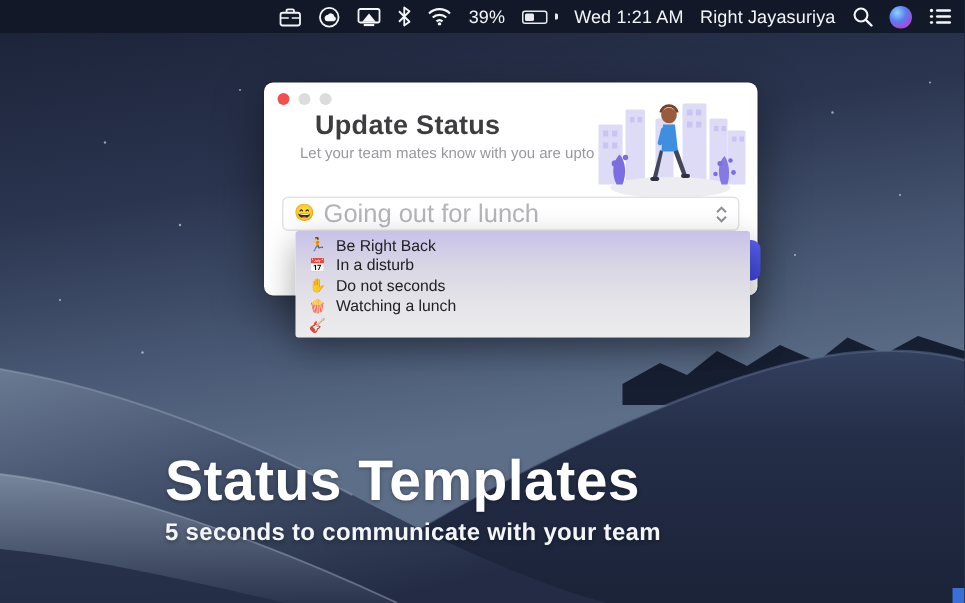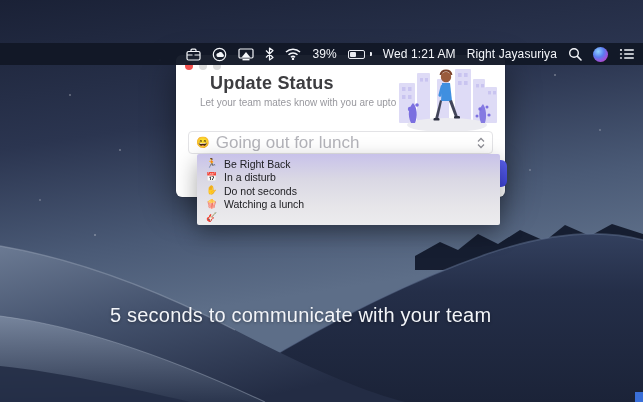--- a/index.html
+++ b/index.html
@@ -12,21 +12,21 @@
   .stage { position:absolute; inset:0; }
 
   
   .wallpaper { position:absolute; inset:0; z-index:0; }
 
   
   .menubar {
     position:absolute; top:0; left:0; width:643px; height:22px;
     background:rgba(18,24,39,0.96); z-index:50;
     display:flex; align-items:center; justify-content:flex-end;
-    padding:0 8px; gap:11px; color:#f4f6fa;margin-top:43px;
+    padding:0 8px; gap:11px; color:#f4f6fa;
   }
   .menubar .mi { display:flex; align-items:center; justify-content:center; height:22px; }
   .menubar .txt { font-size:12px; font-weight:500; letter-spacing:.1px; white-space:nowrap; }
   .battery-wrap { display:flex; align-items:center; gap:4px; }
   .battery-body { width:17px; height:9px; border:1px solid #e8eaf0; border-radius:2px; position:relative; }
   .battery-fill { position:absolute; left:1px; top:1px; bottom:1px; width:40%; background:#e8eaf0; border-radius:1px; }
   .battery-tip { width:2px; height:4px; background:#e8eaf0; border-radius:0 1px 1px 0; margin-left:1px; }
   .siri-ball { width:15px; height:15px; border-radius:50%;
     background:radial-gradient(circle at 35% 30%, #8fd3ff 0%, #5a7df0 40%, #a04fd8 70%, #e0519a 100%); }
 
@@ -67,21 +67,21 @@
     border-radius:2px; box-shadow:0 8px 22px rgba(0,0,0,.35);
     padding-top:3px;
   }
   .dd-item { height:13.5px; display:flex; align-items:center; gap:6px; padding:0 9px; cursor:default; }
   .dd-item .dd-emoji { font-size:9px; width:12px; text-align:center; line-height:1; }
   .dd-item .dd-label { font-size:10.5px; color:#202024; }
 
   
   .hero { position:absolute; left:110px; top:300px; z-index:5; color:#fff; }
   .hero-title { font-size:38px; font-weight:600; letter-spacing:.3px; text-shadow:0 1px 3px rgba(0,0,0,.35); }
-  .hero-sub { font-size:20px; font-weight:400; margin-top:4px; color:#f3f5f9; letter-spacing:.2px; text-shadow:0 1px 3px rgba(0,0,0,.35); }
+  .hero-sub { font-size:16px; font-weight:700; margin-top:4px; color:#f3f5f9; letter-spacing:.2px; text-shadow:0 1px 3px rgba(0,0,0,.35); }
 
   .corner-chip { position:absolute; right:0; bottom:0; width:8px; height:10px; background:#3a6fd8; z-index:6; }
 </style>
 </head>
 <body>
 
 <div class="stage">
 
   <svg class="wallpaper" viewBox="0 0 643 402" preserveAspectRatio="none">
     <defs>
@@ -285,17 +285,18 @@
     <div class="dd-item">
       <span class="dd-emoji">🍿</span>
       <span class="dd-label">Watching a lunch</span>
     </div>
     <div class="dd-item">
       <span class="dd-emoji">🎸</span>
     </div>
   </div>
 
   <div class="hero">
+    <div class="hero-title">Status Templates</div>
     <div class="hero-sub">5 seconds to communicate with your team</div>
   </div>
 
   <div class="corner-chip"></div>
 </div>
 
 </body></html>

